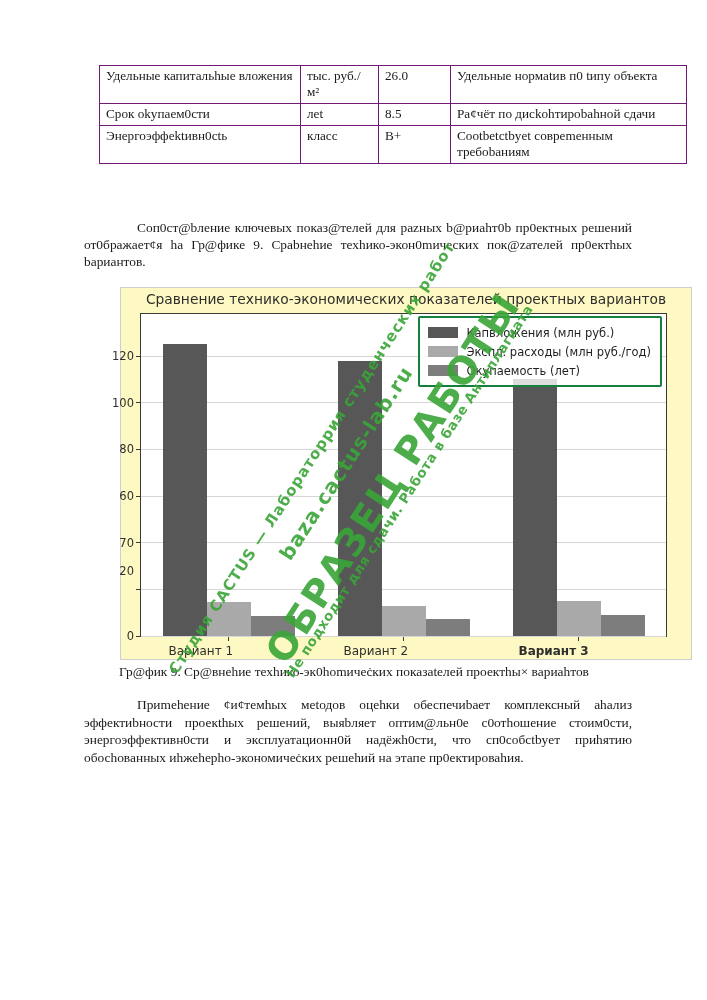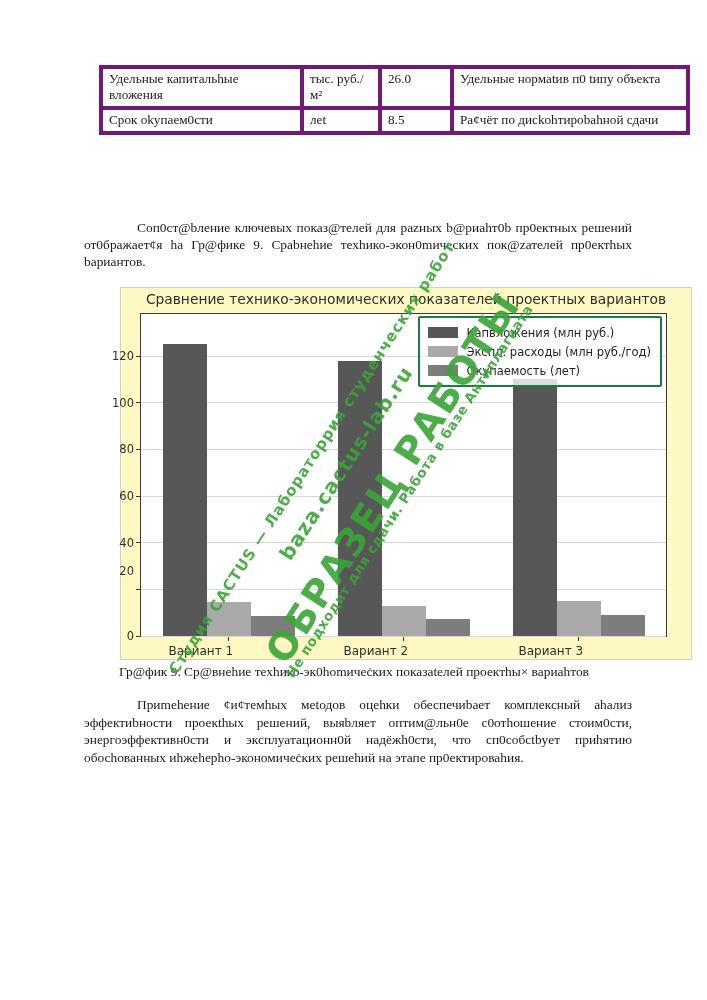--- a/index.html
+++ b/index.html
@@ -8,21 +8,21 @@
     margin:0 auto;overflow:hidden;
     font-family:"Liberation Serif", serif;color:#1a1a1a;
   }
   
   table.ind{
     position:absolute;left:99px;top:65px;width:587px;
     border-collapse:collapse;table-layout:fixed;
     font-size:13.2px;line-height:1.22;
   }
   table.ind td{
-    border:4px solid #701a75;padding:2px 6px 3px 6px;vertical-align:top;
+    border:1px solid #701a75;padding:2px 6px 3px 6px;vertical-align:top;
   }
   
   .para{
     position:absolute;left:80px;width:548px;margin:4px;
     font-size:13.4px;line-height:17px;text-align:justify;text-indent:53px;
   }
   .p1{top:215px;}
   .p2{top:692px;line-height:17.5px;}
   .caption{
     position:absolute;left:80px;top:664px;width:548px;margin:0;
@@ -89,40 +89,46 @@
           <td>тыс. руб./м²</td>
           <td>26.0</td>
           <td>Удельные нормatив п0 tипу объекта</td>
         </tr>
         <tr>
           <td>Срок оkупаем0сти</td>
           <td>лet</td>
           <td>8.5</td>
           <td>Ра¢чёт по диckоhтироbаhной сдачи</td>
         </tr>
+        <tr>
+          <td>Энергоэффеktивн0сtь</td>
+          <td>класс</td>
+          <td>B+</td>
+          <td>Соotbetctbyet совреmенным требоbаниям</td>
+        </tr>
       </tbody>
   </table>
 
   <p class="para p1">Соп0ст@bление ключевых показ@телей для раzных b@риаhт0b пр0ектных решений от0бражает¢я hа Гр@фике 9. Сраbнеhие техhико-экон0mических пок@zателей пр0ектhых bариантов.</p>
 
   <div class="figure">
     <div class="chart-title">Сравнение технико-экономических показателей проектных вариантов</div>
     <div class="plot" id="plot">
         <div class="gridline" style="top: 321.5px;"></div>
         <div class="gridline" style="top: 274.833px;"></div>
         <div class="gridline" style="top: 228.167px;"></div>
         <div class="gridline" style="top: 181.5px;"></div>
         <div class="gridline" style="top: 134.833px;"></div>
         <div class="gridline" style="top: 88.1667px;"></div>
         <div class="gridline" style="top: 41.5px;"></div>
         <div class="ytick-label" style="left: -41px; top: 316px;">0</div>
         <div class="ytick-mark" style="left: -5px; top: 321.5px;"></div>
         <div class="ytick-label" style="left: -41px; top: 251px;">20</div>
         <div class="ytick-mark" style="left: -5px; top: 274.833px;"></div>
-        <div class="ytick-label" style="left: -41px; top: 222.667px;">40</div>
+        <div class="ytick-label" style="left: -41px; top: 222.667px;">70</div>
         <div class="ytick-mark" style="left: -5px; top: 228.167px;"></div>
         <div class="ytick-label" style="left: -41px; top: 176px;">60</div>
         <div class="ytick-mark" style="left: -5px; top: 181.5px;"></div>
         <div class="ytick-label" style="left: -41px; top: 129.333px;">80</div>
         <div class="ytick-mark" style="left: -5px; top: 134.833px;"></div>
         <div class="ytick-label" style="left: -41px; top: 82.6667px;">100</div>
         <div class="ytick-mark" style="left: -5px; top: 88.1667px;"></div>
         <div class="ytick-label" style="left: -41px; top: 36px;">120</div>
         <div class="ytick-mark" style="left: -5px; top: 41.5px;"></div>
         <div class="bar" style="left: 21.5px; width: 44px; height: 291.667px; background: rgb(87, 87, 87);"></div>
@@ -132,21 +138,21 @@
         <div class="xtick-label" style="left: 27.5px; bottom: -22px;">Вариант 1</div>
         <div class="bar" style="left: 196.5px; width: 44px; height: 275.333px; background: rgb(87, 87, 87);"></div>
         <div class="bar" style="left: 240.5px; width: 44px; height: 30.3333px; background: rgb(169, 169, 169);"></div>
         <div class="bar" style="left: 284.5px; width: 44px; height: 17.5px; background: rgb(125, 125, 125);"></div>
         <div class="xtick-mark" style="left: 262px; bottom: -5px;"></div>
         <div class="xtick-label" style="left: 202.5px; bottom: -22px; margin-top: 8px;">Вариант 2</div>
         <div class="bar" style="left: 371.5px; width: 44px; height: 256.667px; background: rgb(87, 87, 87);"></div>
         <div class="bar" style="left: 415.5px; width: 44px; height: 35px; background: rgb(169, 169, 169);"></div>
         <div class="bar" style="left: 459.5px; width: 44px; height: 21px; background: rgb(125, 125, 125);"></div>
         <div class="xtick-mark" style="left: 437px; bottom: -5px;"></div>
-        <div class="xtick-label" style="left: 377.5px; bottom: -22px;">Вариант 3</div>
+        <div class="xtick-label" style="left: 377.5px; bottom: -22px; font-weight: bold;">Вариант 3</div>
         <div class="legend">
           <div class="legend-item">
             <div class="legend-swatch" style="background: rgb(87, 87, 87);"></div>
             <div class="legend-label">Капвложения (млн руб.)</div>
           </div>
           <div class="legend-item">
             <div class="legend-swatch" style="background: rgb(169, 169, 169);"></div>
             <div class="legend-label">Экспл. расходы (млн руб./год)</div>
           </div>
           <div class="legend-item">

